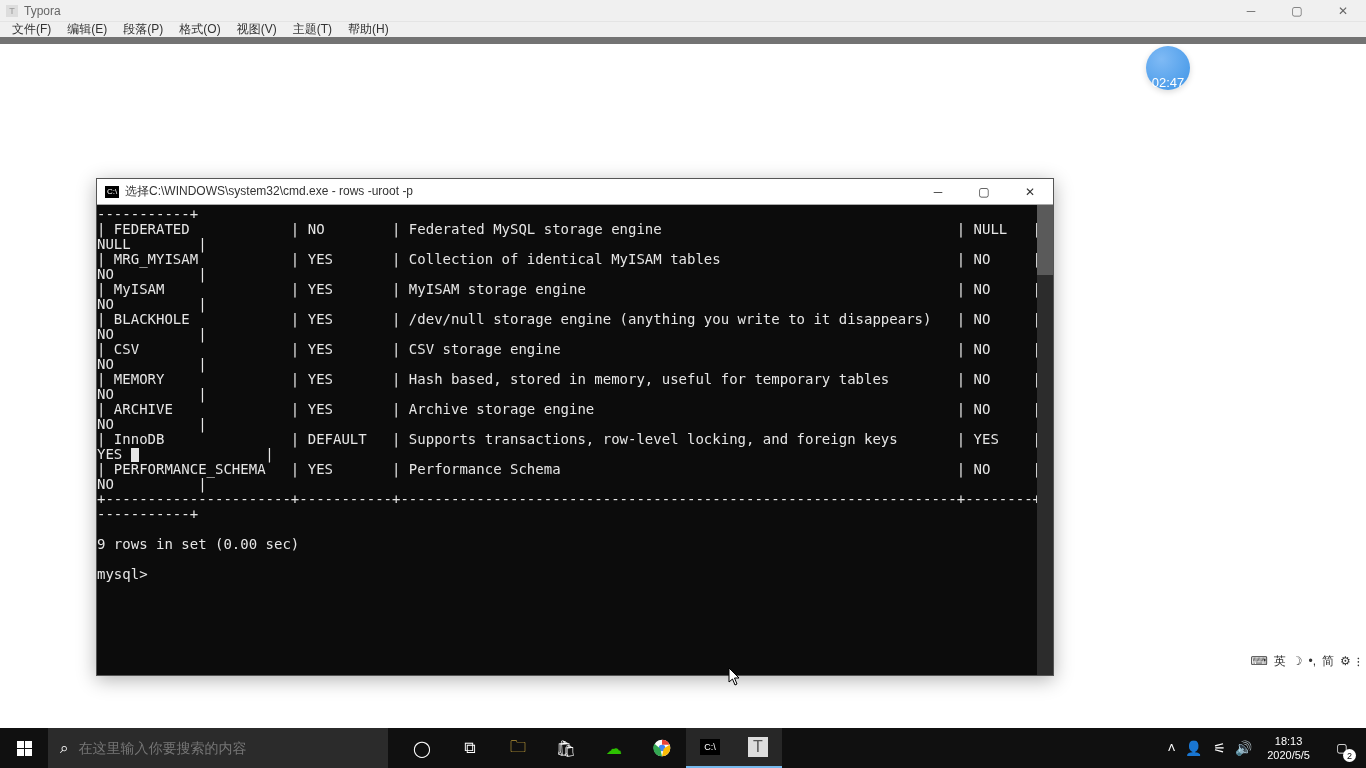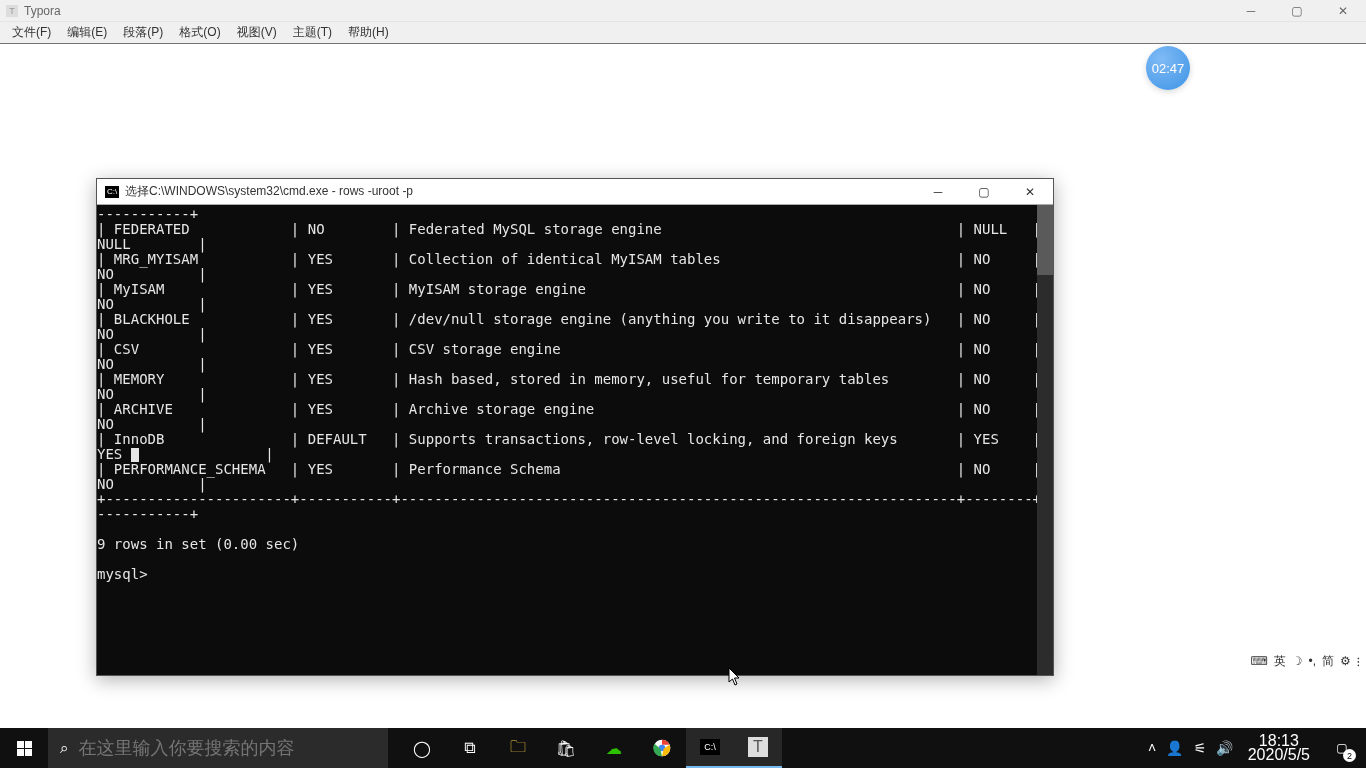--- a/index.html
+++ b/index.html
@@ -6,28 +6,28 @@
   html, body { width: 1366px; height: 768px; overflow: hidden; background: #fff; }
 
   
   .typora-titlebar { height: 22px; display: flex; align-items: center; justify-content: space-between; background: #f0f0f0; border-bottom: 1px solid #e4e4e4; font-size: 12px; color: #666; }
   .typora-titlebar .left { display: flex; align-items: center; gap: 6px; padding-left: 6px; }
   .typora-titlebar .logo { width: 12px; height: 12px; background: #ddd; display: inline-flex; align-items: center; justify-content: center; font-size: 9px; color:#999;}
   .typora-titlebar .win-ctrls { display: flex; }
   .typora-titlebar .win-ctrls div { width: 46px; height: 22px; display: flex; align-items: center; justify-content: center; color: #666; cursor: default; }
 
   
-  .typora-menubar { height: 22px; display: flex; align-items: center; padding: 0 4px; font-size: 12px; color: #333; background: #f0f0f0; border-bottom: 1px solid #737373; }
+  .typora-menubar { height: 22px; display: flex; align-items: center; padding: 0 4px; font-size: 12px; color: #333; background: #f0f0f0; border-bottom: 7px solid #737373; }
   .typora-menubar .menu-item { padding: 2px 8px; cursor: default; }
 
   
   .typora-content { position: relative; width: 100%; height: calc(100% - 22px - 22px - 40px); background: #fff; }
 
   
-  .clock { position: absolute; top: 46px; right: 176px; width: 44px; height: 44px; border-radius: 50%; background: radial-gradient(circle at 35% 30%, #7fbaf5, #3e94e6); color: #fff; font-size: 13px; display: flex; align-items: center; justify-content: center; box-shadow: 0 2px 6px rgba(0,0,0,.15); }
+  .clock { position: absolute; top: 46px; right: 176px; width: 44px; height: 44px; border-radius: 50%; background: radial-gradient(circle at 35% 30%, #7fbaf5, #3e94e6); color: #fff; font-size: 13px; display: flex; align-items: flex-end; justify-content: center; box-shadow: 0 2px 6px rgba(0,0,0,.15); }
 
   
   .cmd-window { position: absolute; top: 178px; left: 96px; width: 958px; height: 498px; background: #fff; border: 1px solid #555; box-shadow: 0 4px 18px rgba(0,0,0,.3); display: flex; flex-direction: column; }
   .cmd-titlebar { height: 26px; background: #fff; display: flex; align-items: center; justify-content: space-between; font-size: 12px; color: #333; border-bottom: 1px solid #aaa;}
   .cmd-titlebar .left { display: flex; align-items: center; gap: 6px; padding-left: 8px; }
   .cmd-titlebar .icon { width: 14px; height: 12px; background: #000; color:#fff; font-size:8px; display:inline-flex; align-items:center; justify-content:center;}
   .cmd-titlebar .ctrls { display: flex; }
   .cmd-titlebar .ctrls div { width: 46px; height: 26px; display: flex; align-items: center; justify-content: center; cursor: default; }
 
   .cmd-body-wrap { flex: 1; display: flex; background: #0c0c0c; }
@@ -43,28 +43,28 @@
   
   .ime-bar { position: absolute; right: 0; top: 650px; height: 22px; display: flex; align-items: center; gap: 6px; padding: 0 6px; font-size: 12px; color: #333; background: #fff;}
   .ime-bar span { display:inline-flex; align-items:center;}
 
   
   .taskbar { position: absolute; bottom: 0; left: 0; width: 100%; height: 40px; background: #101010; display: flex; align-items: center; color: #fff; }
   .taskbar .start { width: 48px; height: 40px; display: flex; align-items: center; justify-content: center; cursor: default;}
   .taskbar .start .win-logo { display:grid; grid-template-columns: 7px 7px; grid-template-rows:7px 7px; gap:1px;}
   .taskbar .start .win-logo div { background:#fff;}
   .taskbar .search { width: 340px; height: 40px; background: #2b2b2b; display: flex; align-items: center; padding: 0 12px; gap: 10px; }
-  .taskbar .search input { flex:1; background: transparent; border: 0; outline: 0; color: #7dd3fc; font-size: 18px;}
+  .taskbar .search input { flex:1; background: transparent; border: 0; outline: 0; color: #7dd3fc; font-size: 14px;}
   .taskbar .search .mag { color:#fff; font-size:15px;}
   .taskbar .tb-icons { display:flex; align-items:center; height:100%; padding-left: 10px; gap: 0;}
   .taskbar .tb-icons .tb-item { width: 48px; height:40px; display:flex; align-items:center; justify-content:center; cursor:default;}
   .taskbar .tb-icons .tb-item.active { border-bottom: 2px solid #76b9ed; background:#272727;}
   .taskbar .tray { margin-left:auto; display:flex; align-items:center; padding-right: 6px; gap: 10px; font-size: 12px; color:#fff;}
   .taskbar .tray .small { font-size:14px; }
-  .taskbar .tray .datetime { text-align:center; line-height:14px; font-size:16px; padding:0 4px;}
+  .taskbar .tray .datetime { text-align:center; line-height:14px; font-size:11px; padding:0 4px;}
   .taskbar .tray .notif { width:36px; height:40px; display:flex; align-items:center; justify-content:center; position:relative;}
   .taskbar .tray .notif .badge { position:absolute; bottom:6px; right:4px; width:13px; height:13px; border-radius:50%; background:#fff; color:#000; font-size:9px; display:flex; align-items:center; justify-content:center;}
 
   .tb-svg { width:22px; height:22px; display:flex; align-items:center; justify-content:center;}
 </style>
 </head>
 <body>
 
 <div class="typora-titlebar">
   <div class="left">

